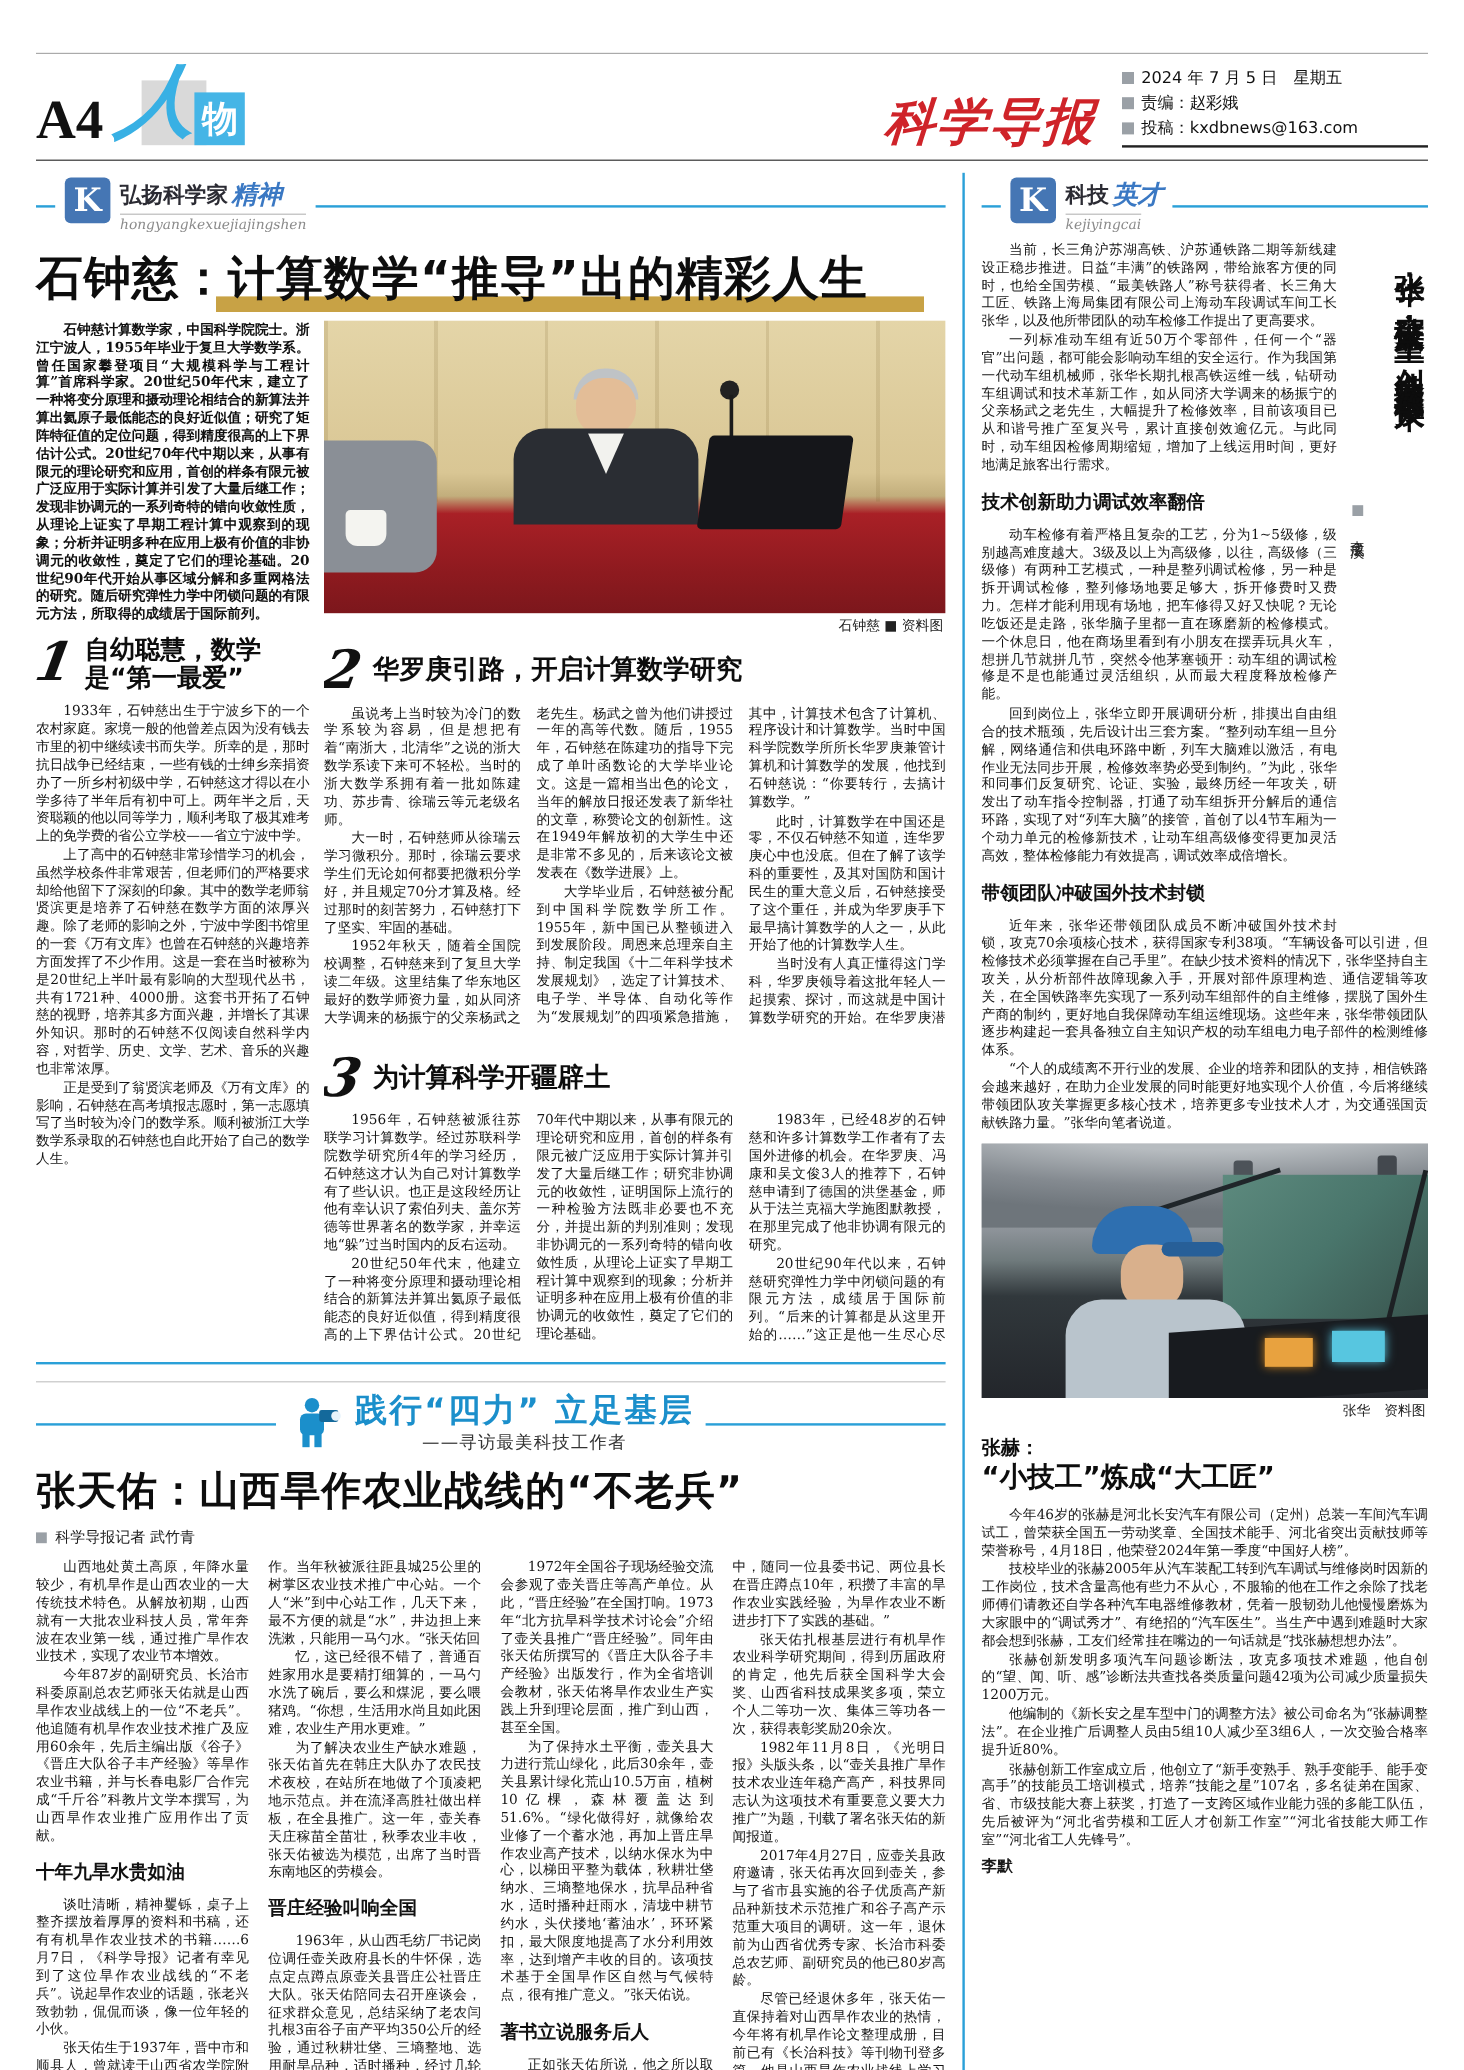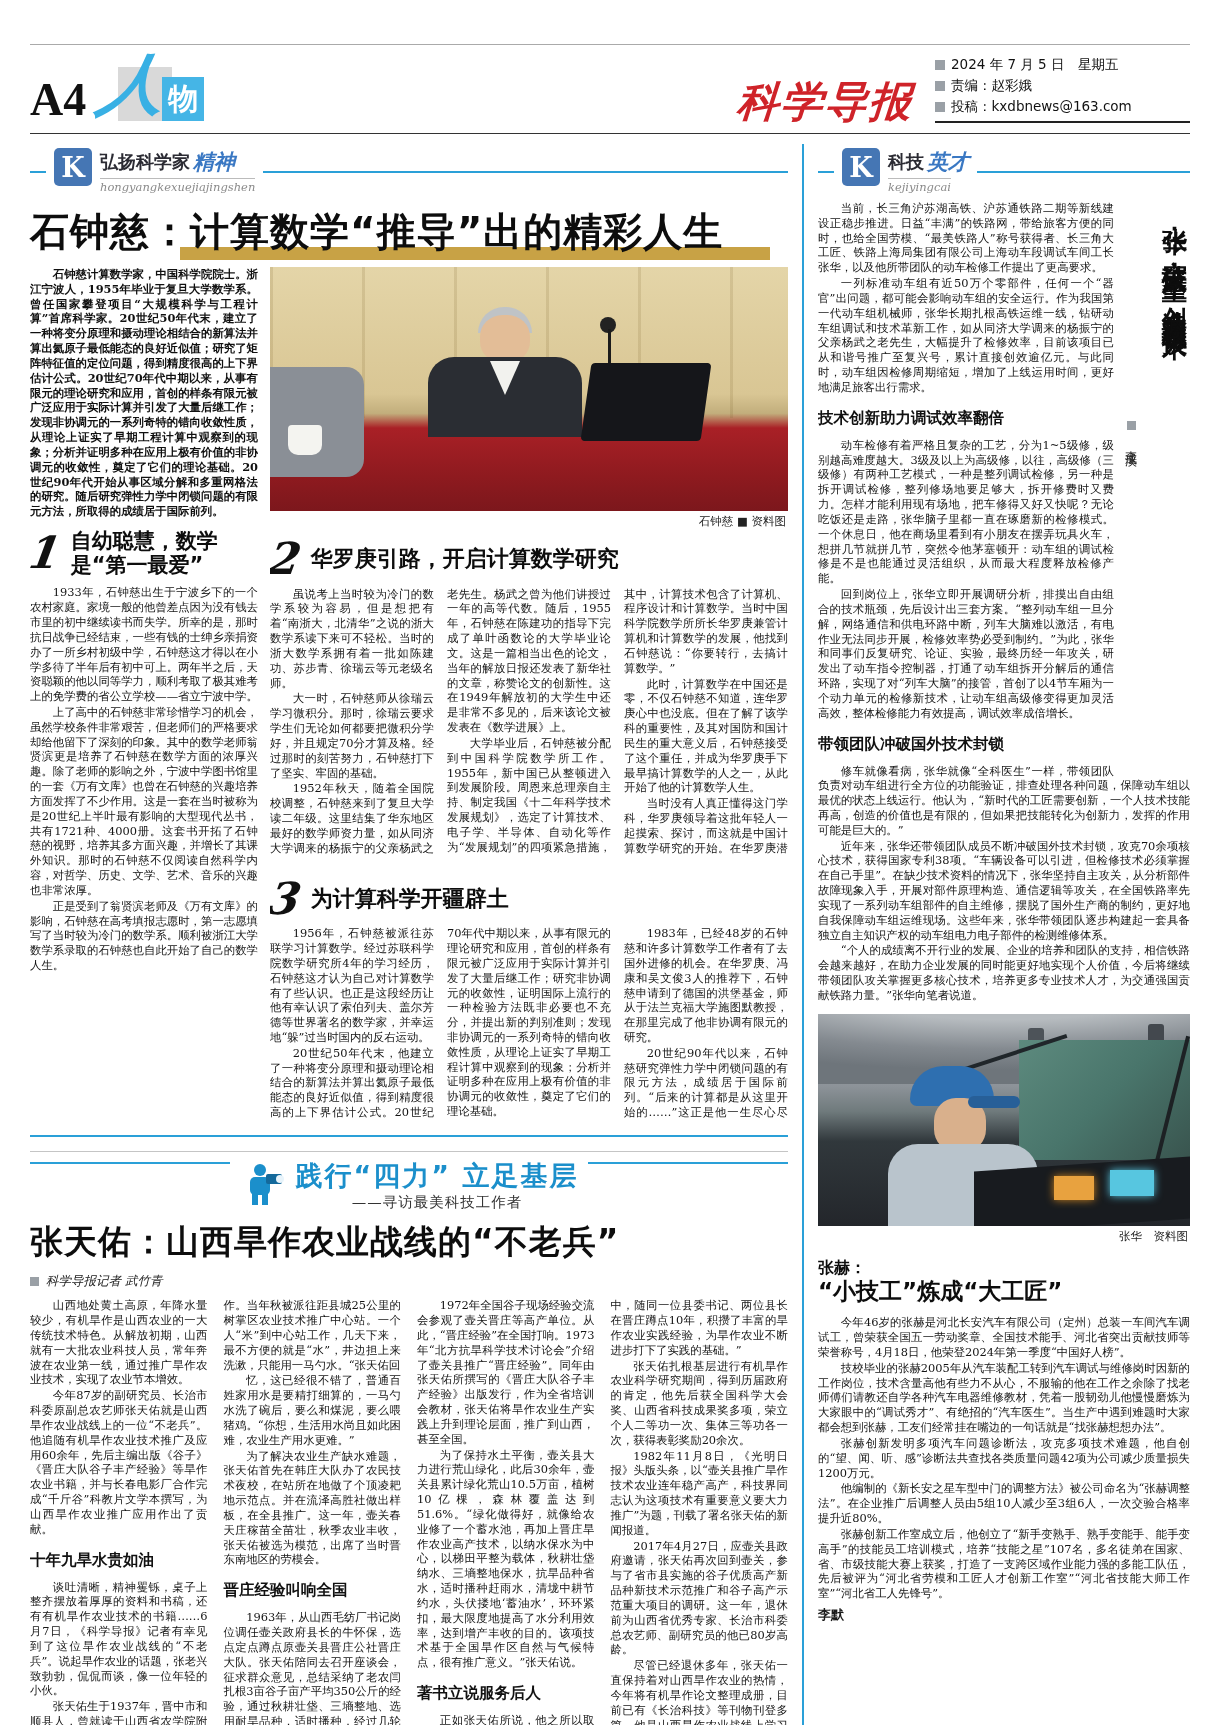--- a/index.html
+++ b/index.html
@@ -63,27 +63,27 @@
   .photo1 .michead { position:absolute; left:330px; top:50px; width:16px; height:16px; background:#222; border-radius:50%; }
   .photo1 .cup { position:absolute; left:18px; bottom:56px; width:34px; height:30px; background:#f4f4f0; border-radius:4px 4px 10px 10px; }
   .photo1 .chair { position:absolute; left:-26px; bottom:34px; width:120px; height:110px; background:#8a8f96; border-radius:18px; }
   .caption { font-size:11.5px; color:#222; text-align:right; margin:3px 2px 0 0; }
   .colgroup3 { column-count:3; column-gap:13px; overflow:hidden; }
   .s2body { height:282px; }
   .s3body { height:208px; }
   
   .blue-hr { border-bottom:2px solid #2aa0d8; margin-top:6px; }
   .gray-hr { border-bottom:1px solid #c5c5c5; margin-top:14px; }
-  .banner { display:flex; gap:10px; margin:10px 0 4px; }
+  .banner { display:flex; align-items:center; gap:10px; margin:10px 0 4px; }
   .banner .icon { flex:0 0 auto; }
   .banner-mid { display:flex; flex-direction:column; align-items:center; }
   .banner-title { font-family:"DejaVu Sans","Liberation Sans",sans-serif; font-weight:bold; font-size:27px; color:#1b8fcb; letter-spacing:2px; line-height:1.05; }
   .banner-sub { font-family:"DejaVu Sans","Liberation Sans",sans-serif; font-size:14.5px; color:#333; margin-top:3px; letter-spacing:1px; }
   .a2head { font-family:"DejaVu Sans","Liberation Sans",sans-serif; font-weight:bold; font-size:33px; color:#0d0d0d; margin:8px 0 8px; letter-spacing:1px; }
-  .byline { display:flex; align-items:center; gap:7px; font-family:"DejaVu Sans","Liberation Sans",sans-serif; font-size:12.5px; color:#222; margin-bottom:8px;font-style:italic; }
+  .byline { display:flex; align-items:center; gap:7px; font-family:"DejaVu Sans","Liberation Sans",sans-serif; font-size:12.5px; color:#222; margin-bottom:8px; }
   .byline .sq { width:9px; height:9px; background:#9aa0a6; }
   .colgroup4 { column-count:4; column-gap:16px; height:462px; overflow:hidden; }
   h4.fh { font-family:Liberation Mono, monospace; font-weight:bold; font-size:15.5px; color:#111; margin:13px 0 9px; break-inside:avoid; }
   
   .sb-art1 { position:relative; max-height:848px; overflow:hidden; margin-top:6px; }
   .vstrip { float:right; width:66px; height:576px; margin-left:10px; position:relative; }
   .vtitle { writing-mode:vertical-rl; font-family:"DejaVu Sans","Liberation Sans",sans-serif; font-weight:bold; font-size:25px; letter-spacing:3px; color:#0d0d0d; position:absolute; right:0; top:6px; height:570px; line-height:1.25; }
   .vauthor { writing-mode:vertical-rl; font-family:"DejaVu Sans","Liberation Sans",sans-serif; font-size:12px; color:#222; position:absolute; left:-2px; top:220px; letter-spacing:2px; }
   .vauthor .sq { display:inline-block; width:9px; height:9px; background:#9aa0a6; margin-bottom:5px; }
   .sb-art1 p.fp, .sb-art3 p.fp { font-size:11.4px; line-height:1.3; }
@@ -301,21 +301,20 @@
           </div>
           <div class="vtitle">张华：突破技术壁垒，创造全新调试检修技术</div>
         </div>
         <div>
             <p class="fp">当前，长三角沪苏湖高铁、沪苏通铁路二期等新线建设正稳步推进。日益“丰满”的铁路网，带给旅客方便的同时，也给全国劳模、“最美铁路人”称号获得者、长三角大工匠、铁路上海局集团有限公司上海动车段调试车间工长张华，以及他所带团队的动车检修工作提出了更高要求。</p>
             <p class="fp">一列标准动车组有近50万个零部件，任何一个“器官”出问题，都可能会影响动车组的安全运行。作为我国第一代动车组机械师，张华长期扎根高铁运维一线，钻研动车组调试和技术革新工作，如从同济大学调来的杨振宁的父亲杨武之老先生，大幅提升了检修效率，目前该项目已从和谐号推广至复兴号，累计直接创效逾亿元。与此同时，动车组因检修周期缩短，增加了上线运用时间，更好地满足旅客出行需求。</p>
             <h4 class="fh">技术创新助力调试效率翻倍</h4>
             <p class="fp">动车检修有着严格且复杂的工艺，分为1~5级修，级别越高难度越大。3级及以上为高级修，以往，高级修（三级修）有两种工艺模式，一种是整列调试检修，另一种是拆开调试检修，整列修场地要足够大，拆开修费时又费力。怎样才能利用现有场地，把车修得又好又快呢？无论吃饭还是走路，张华脑子里都一直在琢磨新的检修模式。一个休息日，他在商场里看到有小朋友在摆弄玩具火车，想拼几节就拼几节，突然令他茅塞顿开：动车组的调试检修是不是也能通过灵活组织，从而最大程度释放检修产能。</p>
             <p class="fp">回到岗位上，张华立即开展调研分析，排摸出自由组合的技术瓶颈，先后设计出三套方案。“整列动车组一旦分解，网络通信和供电环路中断，列车大脑难以激活，有电作业无法同步开展，检修效率势必受到制约。”为此，张华和同事们反复研究、论证、实验，最终历经一年攻关，研发出了动车指令控制器，打通了动车组拆开分解后的通信环路，实现了对“列车大脑”的接管，首创了以4节车厢为一个动力单元的检修新技术，让动车组高级修变得更加灵活高效，整体检修能力有效提高，调试效率成倍增长。</p>
             <h4 class="fh">带领团队冲破国外技术封锁</h4>
-            <p class="fp">修车就像看病，张华就像“全科医生”一样，带领团队负责对动车组进行全方位的功能验证，排查处理各种问题，保障动车组以最优的状态上线运行。他认为，“新时代的工匠需要创新，一个人技术技能再高，创造的价值也是有限的，但如果把技能转化为创新力，发挥的作用可能是巨大的。”</p>
             <p class="fp">近年来，张华还带领团队成员不断冲破国外技术封锁，攻克70余项核心技术，获得国家专利38项。“车辆设备可以引进，但检修技术必须掌握在自己手里”。在缺少技术资料的情况下，张华坚持自主攻关，从分析部件故障现象入手，开展对部件原理构造、通信逻辑等攻关，在全国铁路率先实现了一系列动车组部件的自主维修，摆脱了国外生产商的制约，更好地自我保障动车组运维现场。这些年来，张华带领团队逐步构建起一套具备独立自主知识产权的动车组电力电子部件的检测维修体系。</p>
             <p class="fp">“个人的成绩离不开行业的发展、企业的培养和团队的支持，相信铁路会越来越好，在助力企业发展的同时能更好地实现个人价值，今后将继续带领团队攻关掌握更多核心技术，培养更多专业技术人才，为交通强国贡献铁路力量。”张华向笔者说道。</p>
           </div>
       </div>
 
       <div class="photo2">
         <div class="ceil"></div>
         <div class="lamp"></div>
         <div class="lamp2"></div>
         <div class="win"></div>

